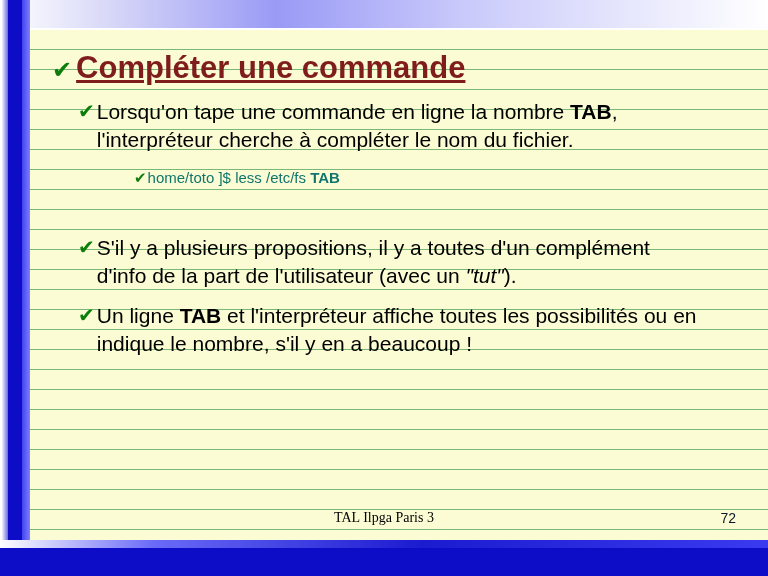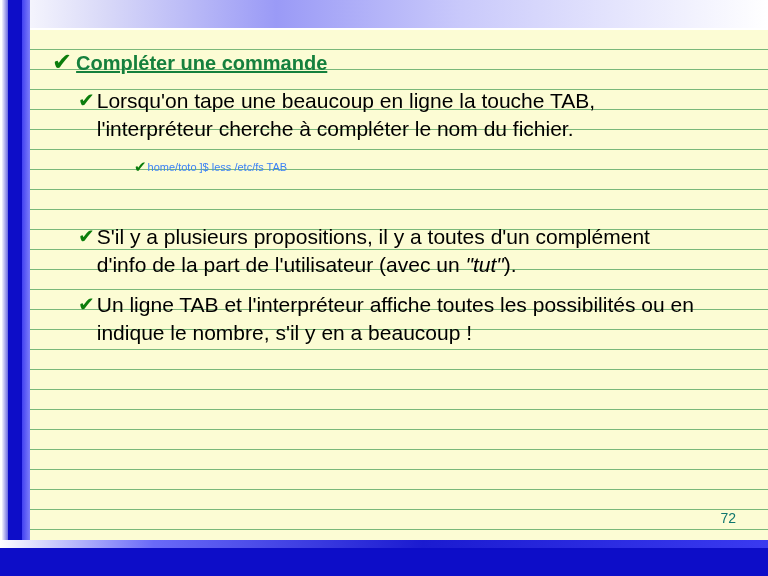--- a/index.html
+++ b/index.html
@@ -108,23 +108,23 @@
     margin-top: 16px;
     margin-left: 18px;
   }
   .title-check {
     font-size: 24px;
     line-height: 1;
     color: #0b7d0b;
     margin-right: 4px;
   }
   .title-text {
-    font-size: 20px;
+    font-size: 31px;
     font-weight: bold;
-    color: #15803d;
+    color: #7f1d1d;
     text-decoration: underline;
     letter-spacing: 0px;
   }
 
   
   .b1 {
     display: flex;
     align-items: flex-start;
     margin-left: 44px;
     margin-top: 12px;
@@ -150,27 +150,27 @@
     margin-left: 100px;
     margin-top: 14px;
   }
   .b2 .bullet {
     font-size: 15px;
     color: #0b7d0b;
     line-height: 20px;
     margin-right: 1px;
   }
   .b2 .text {
-    font-size: 11px;
-    color: #3b82f6;
+    font-size: 15px;
+    color: #0f766e;
     line-height: 20px;
     font-family: "Liberation Sans", sans-serif;
   }
 
-  .bold { font-weight: normal; margin-top: 37px; }
+  .bold { font-weight: bold; margin-top: 37px; }
   .ital { font-style: italic; }
 
   .spacer-lg { height: 34px; }
 
   
   .footer {
     position: absolute;
     left: 0;
     bottom: 44px;
     width: 768px;
@@ -184,21 +184,21 @@
     font-family: "Liberation Serif", serif;
     font-size: 14px;
     color: #000000;
   }
   .footer-page {
     position: absolute;
     right: 32px;
     top: 0;
     font-family: "Liberation Sans", sans-serif;
     font-size: 14px;
-    color: #0f766e;
+    color: #0f172a;
   }
 </style>
 </head>
 <body>
 
 <div class="slide">
 
   <div class="rules"></div>
   <div class="top-strip"></div>
   <div class="top-strip-edge"></div>
@@ -209,21 +209,21 @@
   <div class="content">
 
     <div class="title-row">
       <span class="title-check">✔</span>
       <span class="title-text">Compléter une commande</span>
     </div>
 
     <div class="b1">
       <span class="bullet">✔</span>
       <span class="text">
-        <span>Lorsqu'on tape une beaucoup en ligne la touche </span><span class="bold">TAB</span><span>, l'interpréteur cherche à compléter le nom du fichier.</span>
+        <span>Lorsqu'on tape une commande en ligne la nombre </span><span class="bold">TAB</span><span>, l'interpréteur cherche à compléter le nom du fichier.</span>
       </span>
     </div>
 
     <div class="b2">
       <span class="bullet">✔</span>
       <span class="text">
         <span>home/toto ]$ less  /etc/fs </span><span class="bold">TAB</span>
       </span>
     </div>
 
@@ -239,19 +239,20 @@
     <div class="b1">
       <span class="bullet">✔</span>
       <span class="text">
         <span>Un ligne </span><span class="bold">TAB</span><span> et l'interpréteur affiche toutes les possibilités ou en indique le nombre, s'il y en a beaucoup !</span>
       </span>
     </div>
 
   </div>
 
   <div class="footer">
+    <div class="footer-center">TAL Ilpga Paris 3</div>
     <div class="footer-page">72</div>
   </div>
 
   <div class="bottom-bar"></div>
   <div class="bottom-bar-hi"></div>
 
 </div>
 
 </body></html>

